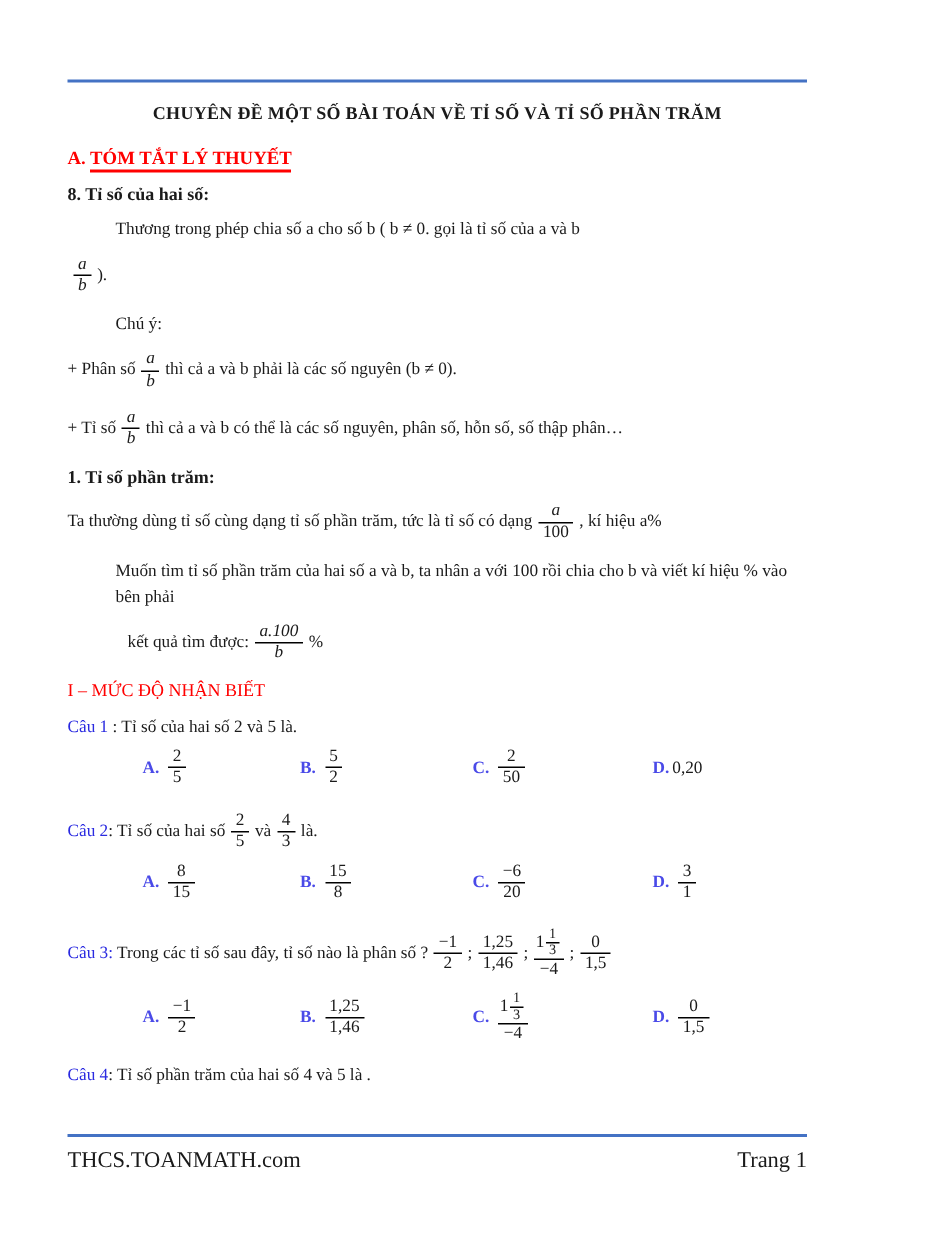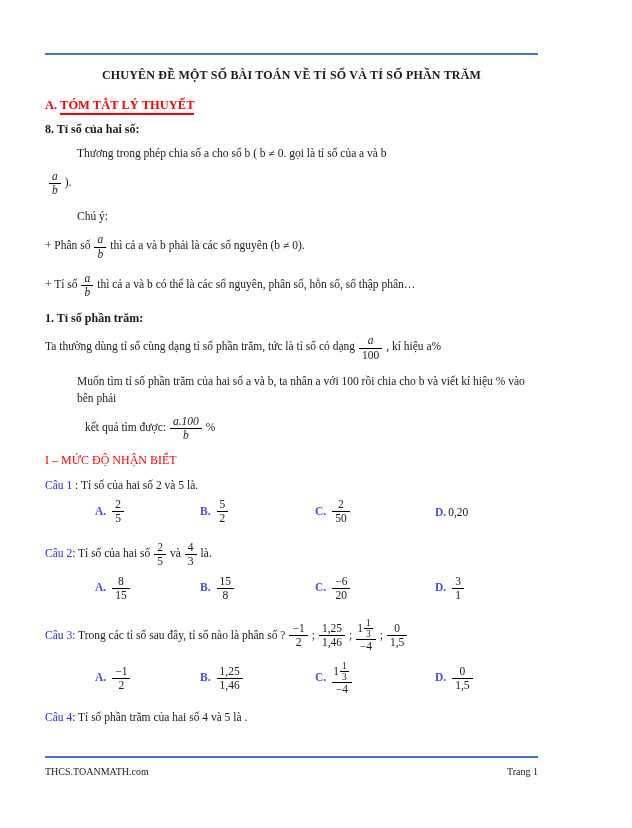--- a/index.html
+++ b/index.html
@@ -39,21 +39,21 @@
   .frac.inner .den{display:block;padding:0 2px;}
   .var{font-style:italic;}
   .q{margin-top:9px;line-height:17px;}
   .qlabel{font-weight:normal;color:var(--question-blue);}
   .opts{display:grid;grid-template-columns:105px 115px 120px 1fr;padding-left:50px;align-items:center;margin-top:1px;}
   .opt{white-space:nowrap;}
   .letter{font-weight:bold;color:var(--option-blue);margin-right:2px;}
   .indent{padding-left:40px;}
   .footer{position:absolute;left:45px;right:42px;top:756px;}
   .footer-rule{border-top:2px solid var(--rule-blue);}
-  .footer-row{display:flex;justify-content:space-between;margin-top:8px;font-size:10px;}
+  .footer-row{display:flex;justify-content:space-between;margin-top:8px;font-size:15px;}
 </style>
 </head>
 <body>
 
 <div class="page">
 
   <div class="rule-top"></div>
 
   <div class="doc-title">CHUYÊN ĐỀ MỘT SỐ BÀI TOÁN VỀ TỈ SỐ VÀ TỈ SỐ PHẦN TRĂM</div>
 

